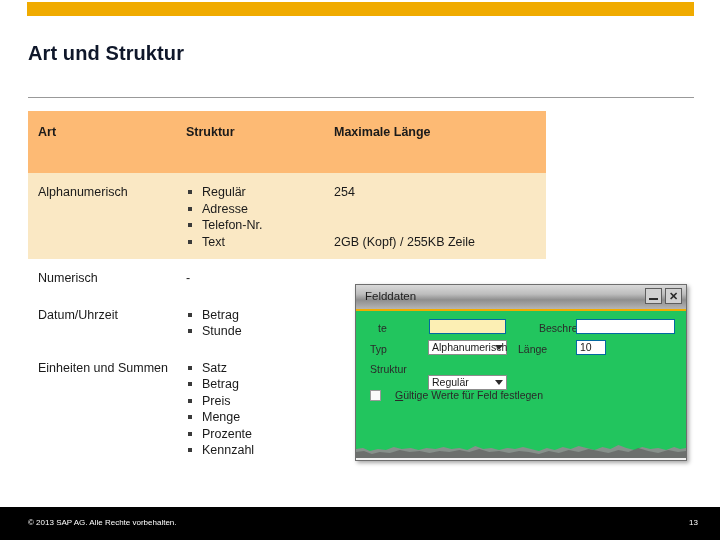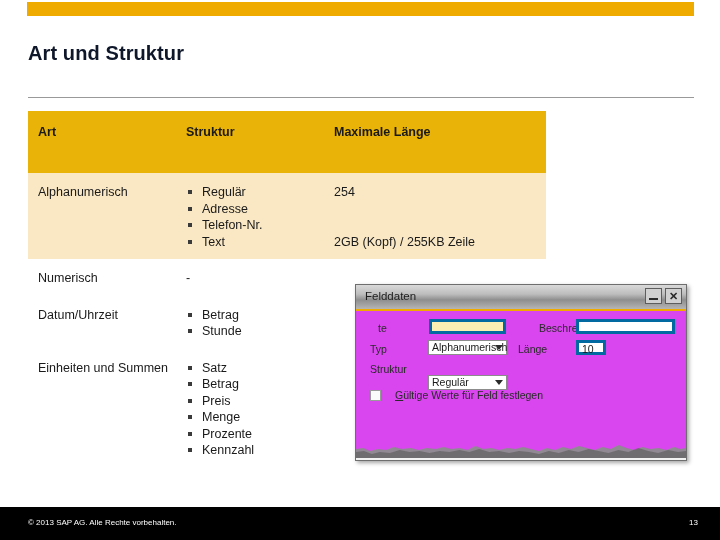--- a/index.html
+++ b/index.html
@@ -57,21 +57,21 @@
   .tbl td, .tbl th {
     padding: 0;
     vertical-align: top;
     text-align: left;
   }
   .col-art      { width: 140px; }
   .col-struktur { width: 140px; }
   .col-max      { width: 212px; }
 
   .hdr-row td {
-    background: #eab308;
+    background: #fdba74;
     height: 48px;
     font-size: 12.5px;
     font-weight: bold;
     color: #1a1a1a;
     padding-top: 14px;
     padding-left: 10px;
   }
   .hdr-row td.col-struktur { padding-left: 8px; }
   .hdr-row td.col-max      { padding-left: 8px; margin-left: 28px; }
 
@@ -170,34 +170,34 @@
     font-size: 11px;
     line-height: 14px;
     text-align: center;
     color: #2b2b2b;
     font-weight: bold;
   }
 
   .dlg-body {
     position: relative;
     padding: 0;
-    background: #d946ef;
+    background: #22c55e;
     height: 147px;
   }
 
   .frow {
     position: absolute;
     font-size: 10.5px;
     color: #2a2a2a;
     white-space: nowrap;
   }
   .flabel { font-size: 10.5px; color: #2a2a2a; white-space: nowrap; }
 
   .finput {
-    border: 3px solid #0369a1;
+    border: 1px solid #0369a1;
     background: #ffffff;
     height: 15px;
     box-sizing: border-box;
     font-size: 10.5px;
     color: #1a1a1a;
     padding: 0 3px;
     line-height: 13px;
     font-family: "Liberation Sans", sans-serif;
   }
   .finput.req { background: #fcefb4; }

